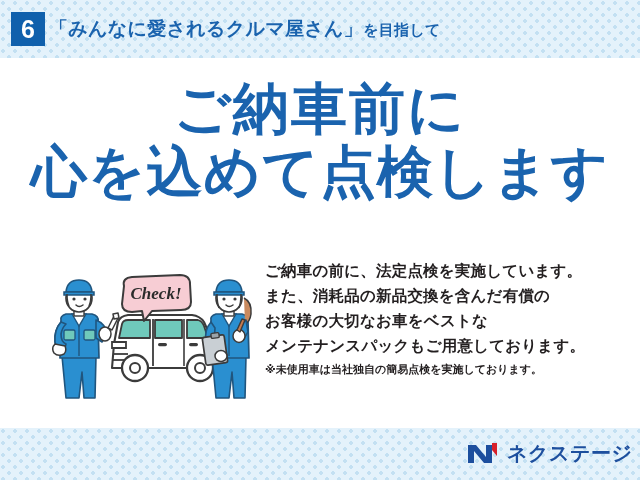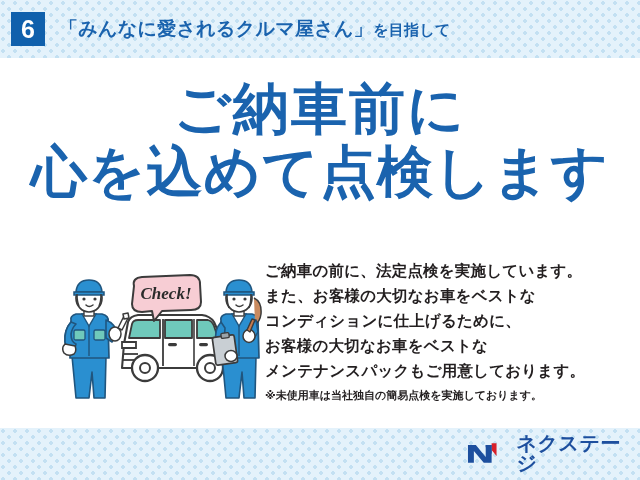--- a/index.html
+++ b/index.html
@@ -52,21 +52,21 @@
     color: #ffffff;
     font-size: 25px;
     font-weight: bold;
     display: flex;
     align-items: center;
     justify-content: center;
     line-height: 1;
     flex: none;
   }
   #header-title {
-    margin-left: 14px;
+    margin-left: 4px;
     color: #1a63ae;
     white-space: nowrap;
     letter-spacing: 0.3px;
   }
   #header-title .big {
     font-size: 19px;
     font-weight: bold;
   }
   #header-title .small {
     font-size: 15px;
@@ -108,40 +108,40 @@
   #body-note {
     margin-top: 3px;
     font-size: 11px;
     letter-spacing: 0;
   }
 
   
   #illustration {
     position: absolute;
     top: 272px;
-    left: 62px;
+    left: 52px;
     width: 205px;
     height: 130px;
   }
 
   
   #footer-band {
     top: 428px;
     height: 52px;
   }
   #logo-wrap {
     position: absolute;
     top: 440px;
     left: 466px;
     height: 26px;
     display: flex;
     align-items: center;
   }
   #logo-text {
-    margin-left: 17px;
+    margin-left: 7px;
     font-size: 20px;
     font-weight: bold;
     color: #1d4f9e;
     letter-spacing: 0.5px;
     line-height: 1;
   }
 </style>
 </head>
 <body>
 
@@ -267,22 +267,21 @@
       <g>
         <path d="M72 14 Q70 6 80 5 L128 3 Q138 3 138 12 L139 30 Q139 38 129 38 L100 39 L92 49 L90 39 L80 40 Q70 40 70 32 Z" fill="#f7cdd4" stroke="#3b3b3b" stroke-width="2" stroke-linejoin="round"></path>
         <text x="104" y="27" font-family="'Liberation Serif', serif" font-size="17" font-style="italic" font-weight="bold" fill="#2b2b2b" text-anchor="middle">Check!</text>
       </g>
 
     </svg>
   </div>
 
   <div id="body-copy">
     <div>ご納車の前に、法定点検を実施しています。</div>
-    <div>また、お客様の大切なお車をベストな</div>
-    <div>コンディションに仕上げるために、</div>
+    <div>また、消耗品の新品交換を含んだ有償の</div>
     <div>お客様の大切なお車をベストな</div>
     <div>メンテナンスパックもご用意しております。</div>
     <div id="body-note">※未使用車は当社独自の簡易点検を実施しております。</div>
   </div>
 
   <div id="footer-band" class="dot-band"></div>
   <div id="logo-wrap">
     <svg width="34" height="24" viewBox="0 0 34 24" xmlns="http://www.w3.org/2000/svg">
       <path d="M2 22 L2 4 L10 4 L20 16 L20 4 L26 4 L26 22 L18 22 L8 10 L8 22 Z" fill="#1d4f9e"></path>
       <path d="M21 2 L31 2 L31 15 L26 9 L26 2 Z" fill="#d8202a"></path>

